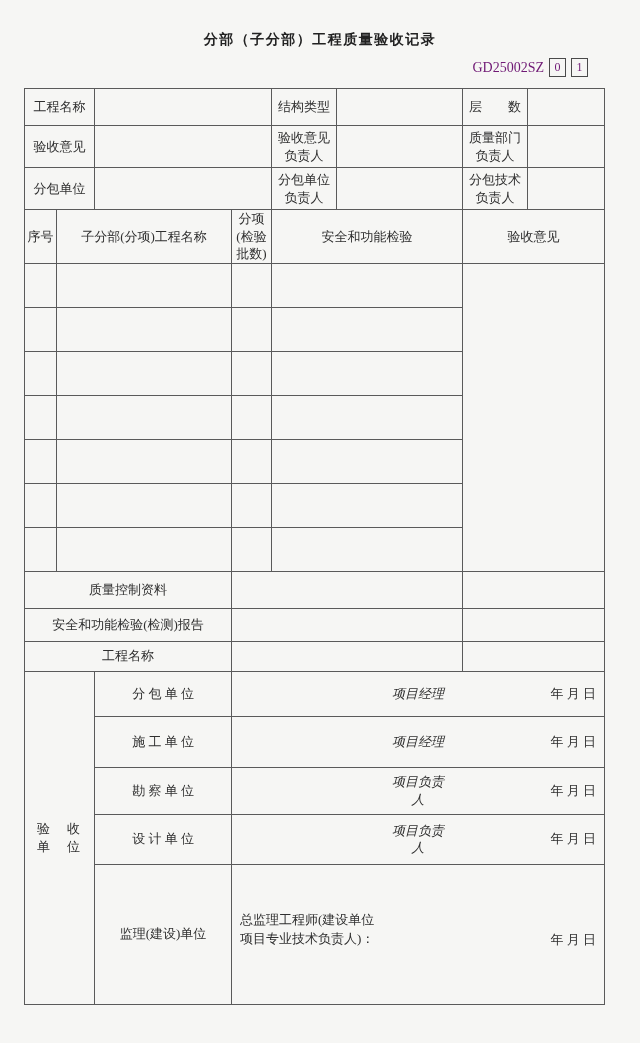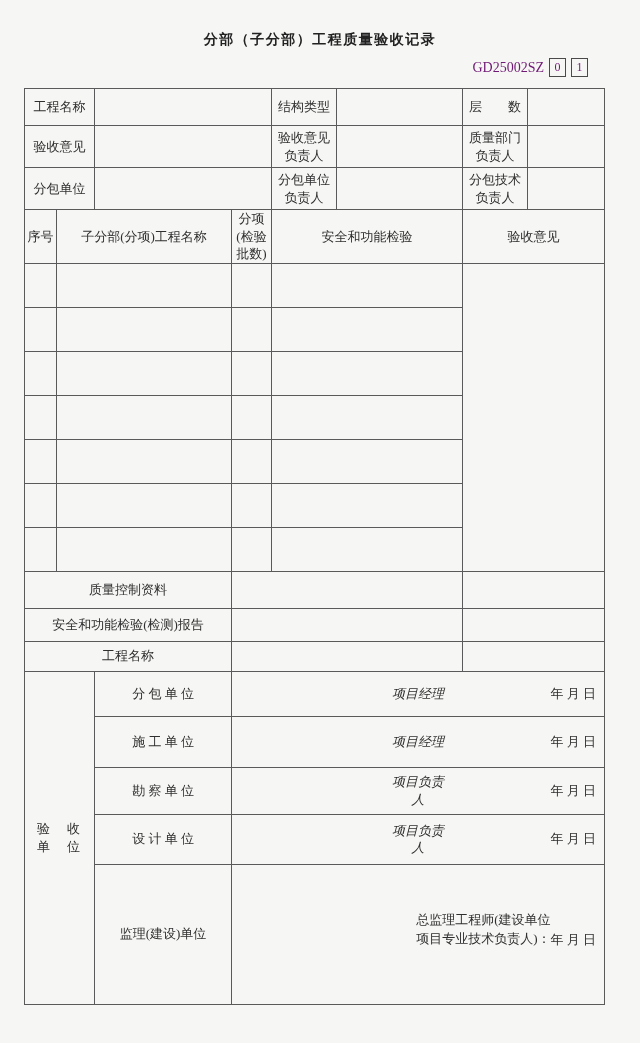--- a/index.html
+++ b/index.html
@@ -61,21 +61,21 @@
   .sign-content .role{white-space:pre-line;font-style:italic;}
   .sign-content .date{
     position:absolute;
     right:8px;top:50%;
     transform:translateY(-50%);
     white-space:nowrap;
   }
   .supervisor-cell{vertical-align:bottom;}
   .supervisor-inner{
     display:flex;
-    justify-content:flex-end;
+    justify-content:space-between;
     align-items:flex-end;
     padding:0 8px 8px 8px;
   }
   .supervisor-inner .note{
     white-space:pre-line;
     text-align:left;
     line-height:1.45;
   }
   .side-label{letter-spacing:2px;}
 </style>

